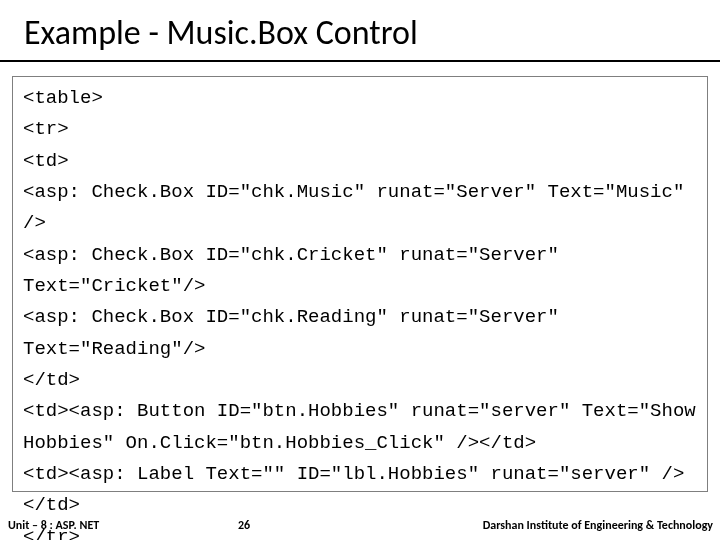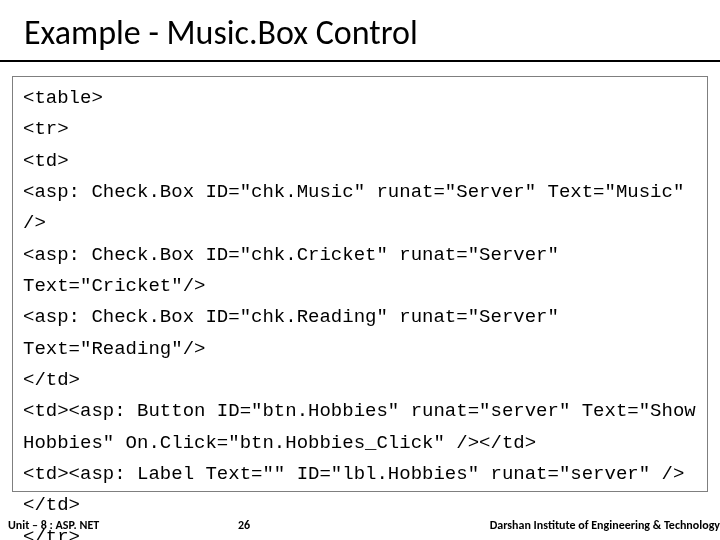--- a/index.html
+++ b/index.html
@@ -55,21 +55,21 @@
   .footer-left {
     padding-left: 8px;
     flex: 0 0 auto;
   }
   .footer-center {
     position: absolute;
     left: 238px;
   }
   .footer-right {
     margin-left: auto;
-    padding-right: 0;
+    padding-right: 7px;
   }
 </style>
 </head>
 <body>
 
 <div class="slide-title">Example - Music.Box Control</div>
 <div class="title-rule"></div>
 
 <div class="code-box" id="code-block">&lt;table&gt;
 &lt;tr&gt;

